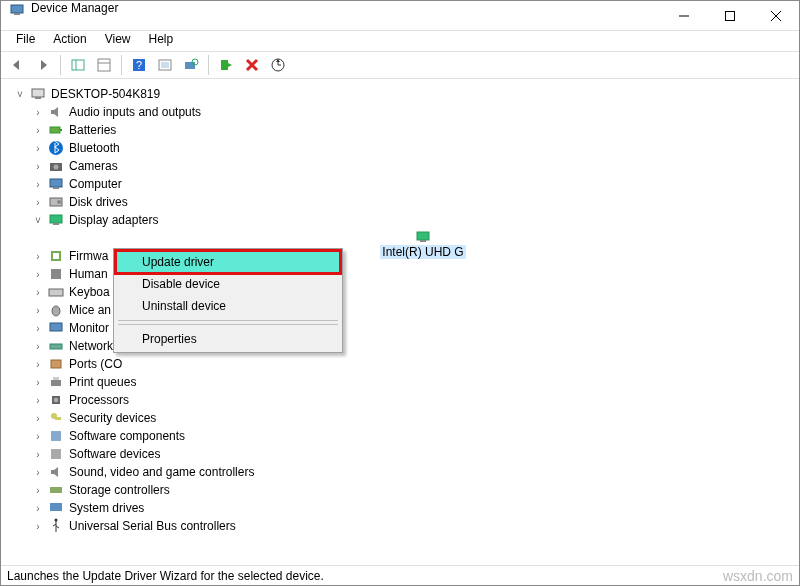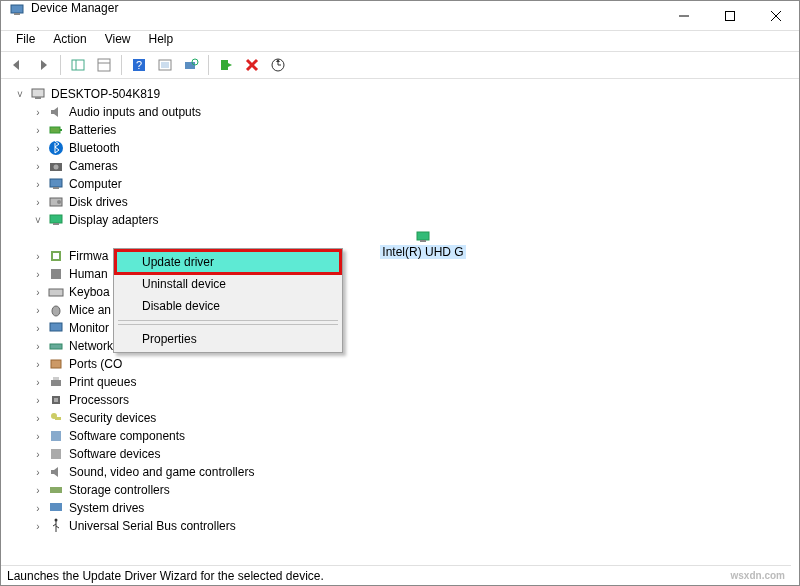--- a/index.html
+++ b/index.html
@@ -56,26 +56,26 @@
     padding: 4px 0 4px 10px;
   }
   .node { display:flex; align-items:center; height:18px; }
   .node .exp { width:14px; text-align:center; color:#666; font-size:10px; cursor:default; }
   .node .nicon { width:16px; height:16px; margin:0 3px; display:flex;align-items:center;justify-content:center; }
   .node .label { padding:0 2px; white-space:nowrap;text-align:right; }
   .node.selected .label { background:#cde8ff; }
   .indent-1 { padding-left: 18px; }
   .indent-2 { padding-left: 36px; flex-direction: column; }
   .statusbar {
-    position:absolute; bottom:0; left:0; right:8px;
+    position:absolute; bottom:0; left:0; right:0;
     height:20px; border-top:1px solid #e0e0e0;
     padding:2px 6px; font-size:12px;
     display:flex; align-items:center; justify-content:space-between;
   }
-  .watermark { color:#bbb; font-size:10px;font-weight:bold; }
+  .watermark { color:#bbb; font-size:14px; }
   .ctxmenu {
     position:absolute;
     left:112px; top:247px;
     width:230px;
     background:#f0f0f0;
     border:1px solid #a0a0a0;
     box-shadow: 3px 3px 3px rgba(0,0,0,0.25);
     padding:2px;
     font-size:12px;
   }
@@ -434,22 +434,22 @@
           <path d="M8 2v12M8 6l-3 2M8 8l3 2" stroke="#333" fill="none"></path>
           <circle cx="8" cy="2" r="1.5" fill="#333"></circle>
         </svg>
       </span>
       <span class="label">Universal Serial Bus controllers</span>
     </div>
 </div>
 
 <div class="ctxmenu">
   <div class="ctxitem highlight">Update driver</div>
+  <div class="ctxitem">Disable device</div>
   <div class="ctxitem">Uninstall device</div>
-  <div class="ctxitem">Disable device</div>
   <div class="ctxsep"></div>
   <div class="ctxsep"></div>
   <div class="ctxitem bold">Properties</div>
 </div>
 
 <div class="statusbar">
   <span>Launches the Update Driver Wizard for the selected device.</span>
   <span class="watermark">wsxdn.com</span>
 </div>
 

